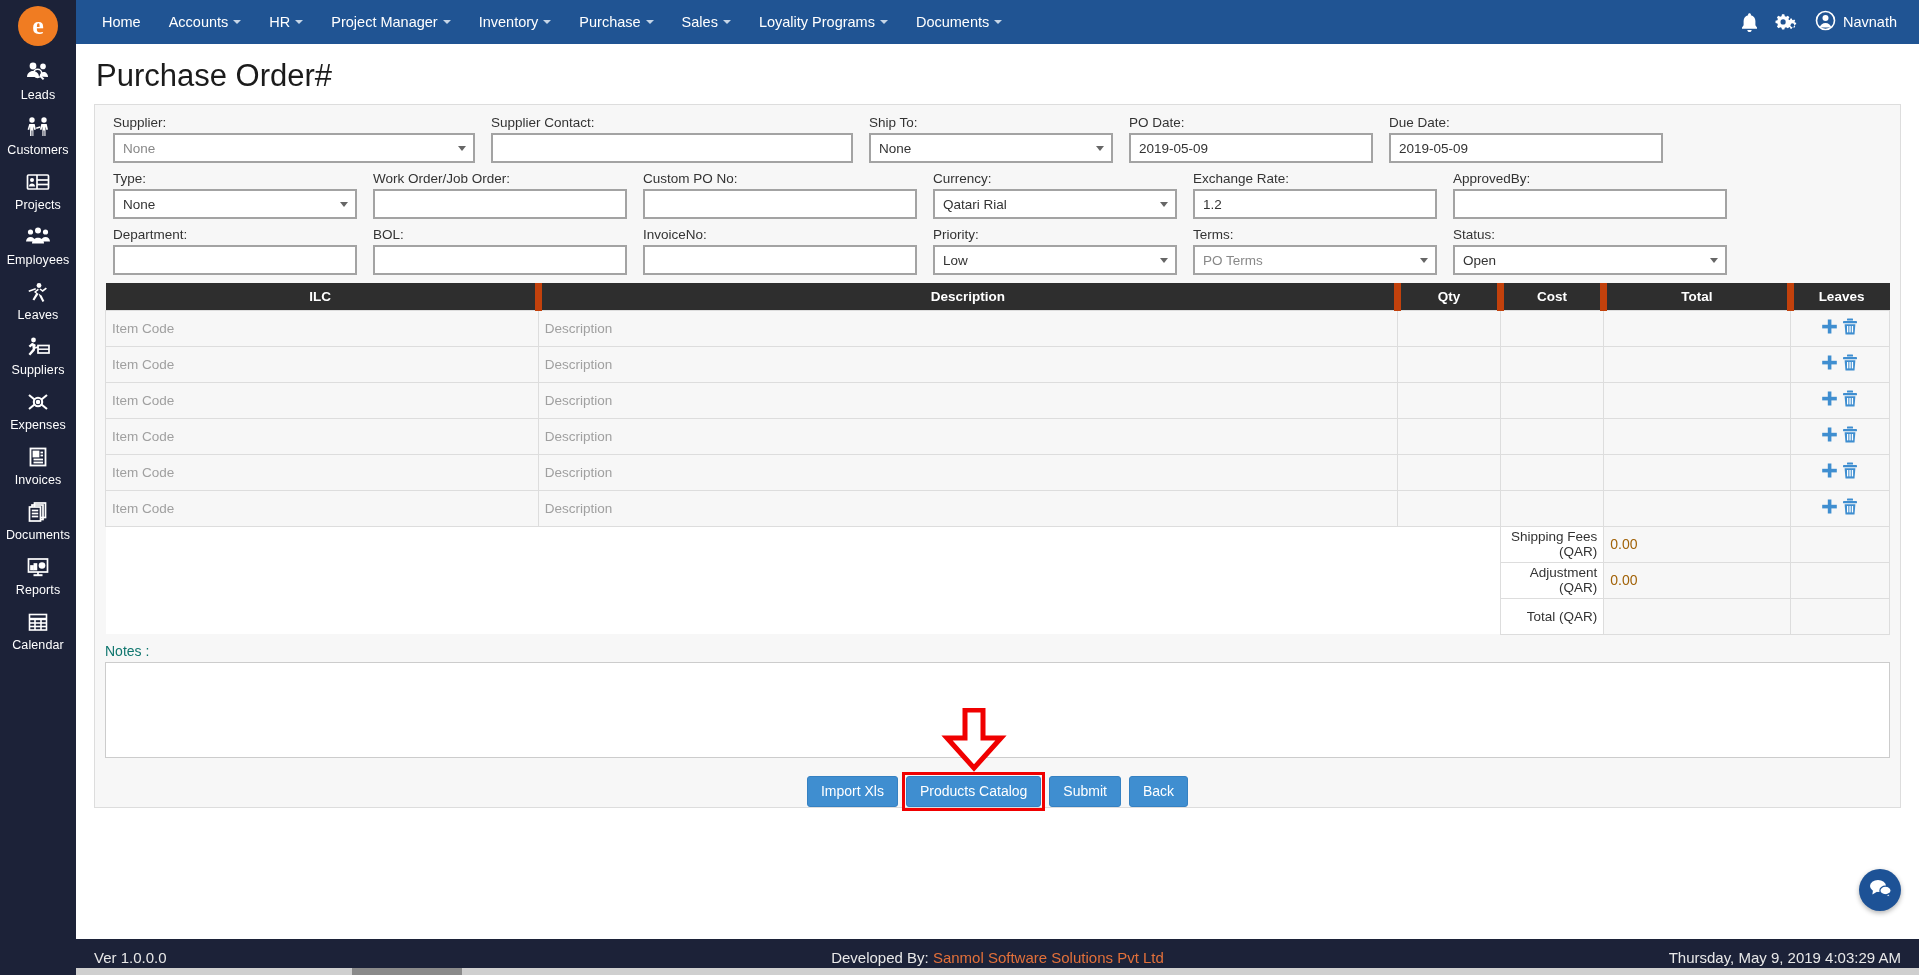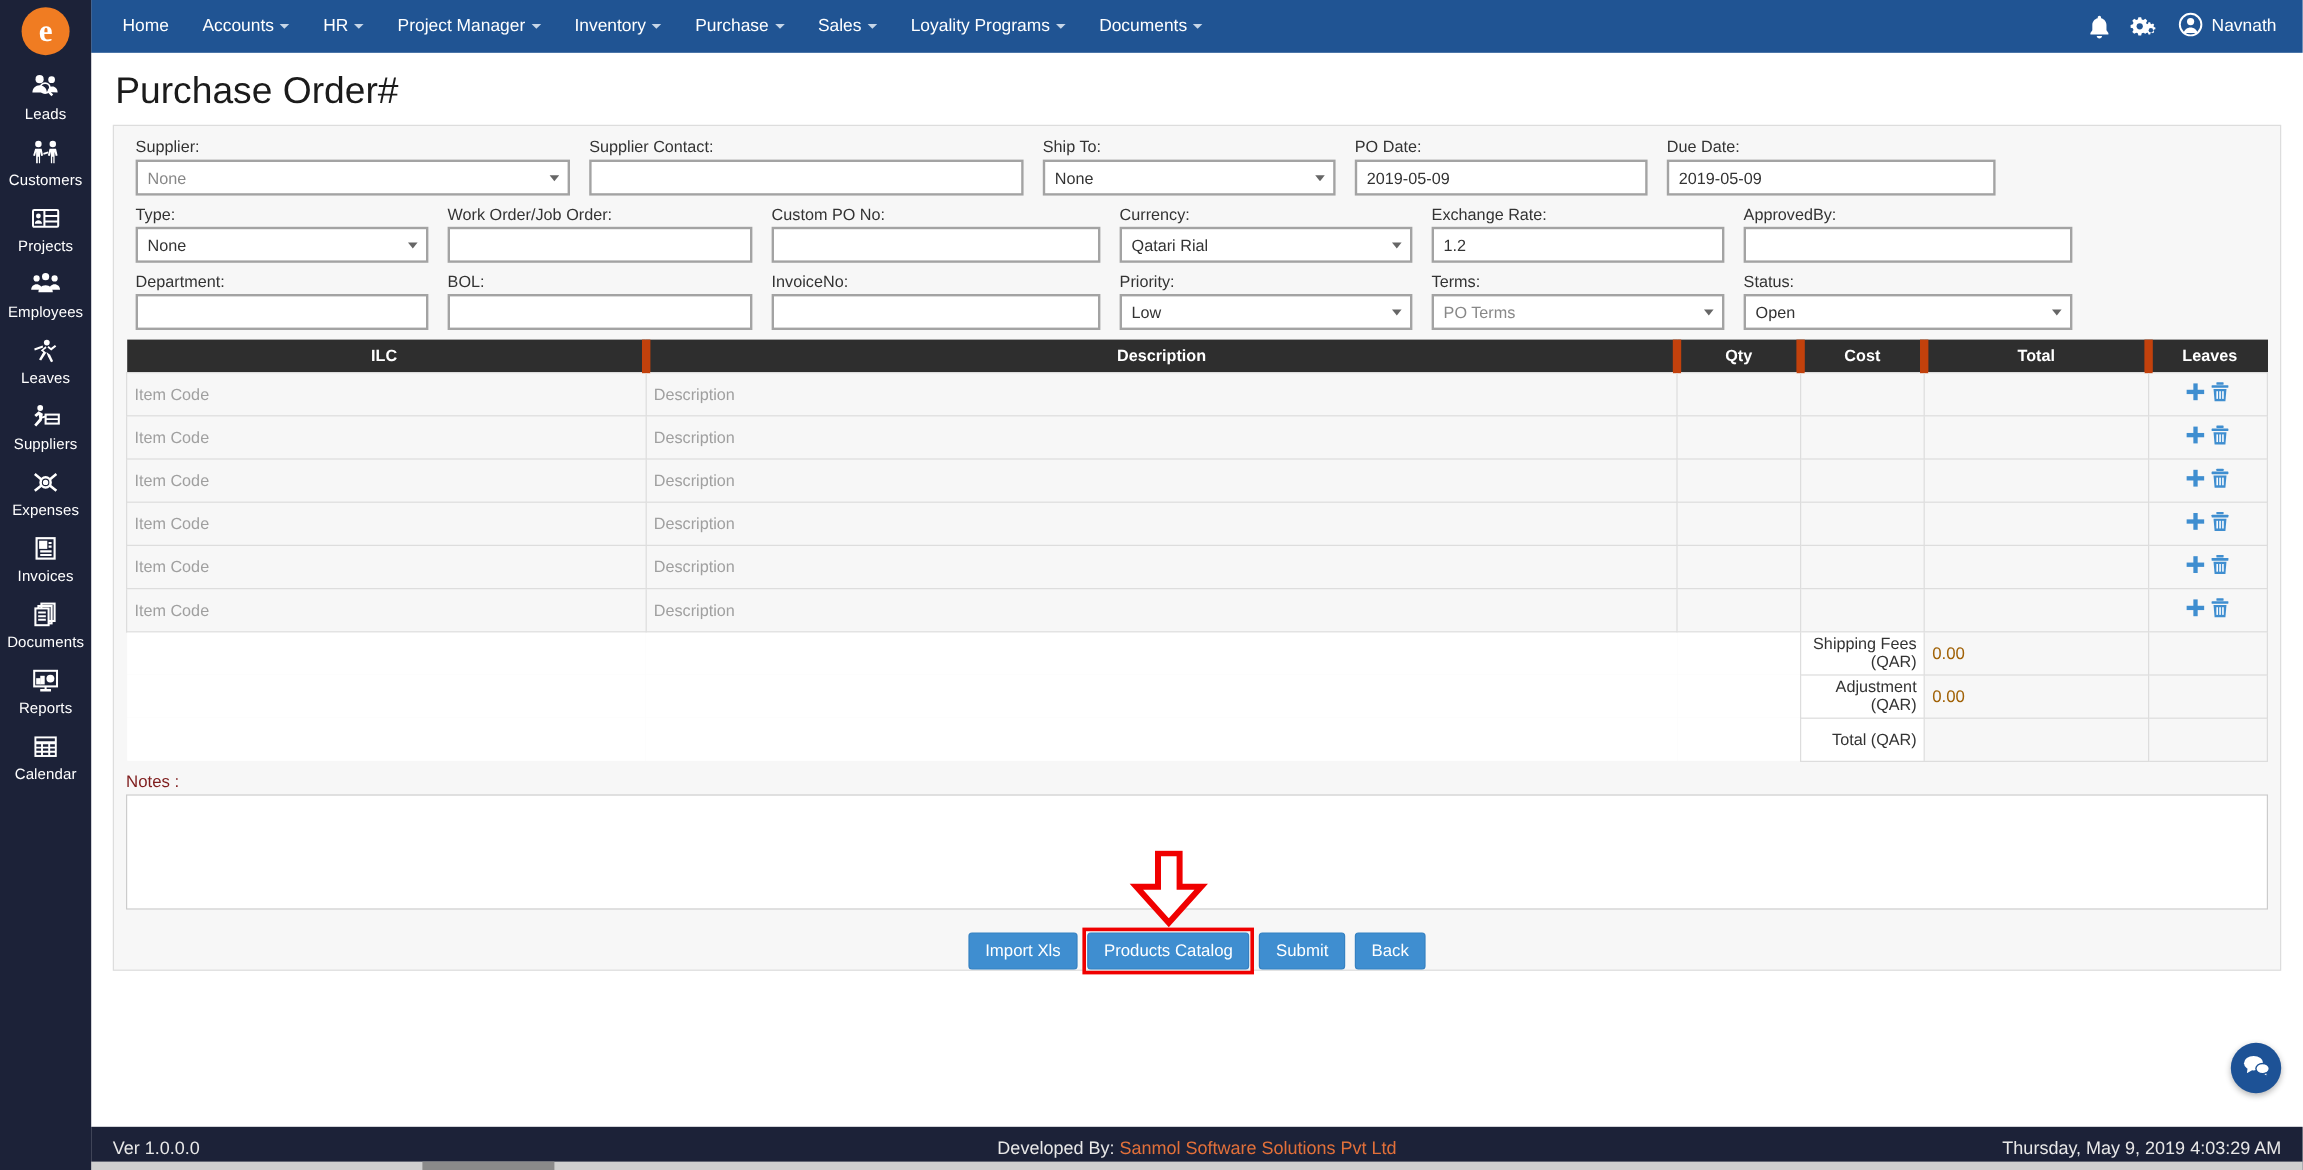--- a/index.html
+++ b/index.html
@@ -211,21 +211,21 @@
   .sum-inp {
     width: 100%; border: none; outline: none; text-align: left;
     font-size: 14px; color: #a16207; background: transparent;
     font-family: "Liberation Sans", sans-serif; height: 32px;
     padding-right: 4px;
   }
   td.sum-act { border: 1px solid #dddddd; border-right: 1px solid #dddddd;}
 
   
   #notes-panel { margin: 8px 18px 0 18px; }
-  #notes-label { font-size: 14px; color: #7f1d1d; margin-bottom: 3px; }
+  #notes-label { font-size: 14px; color: #0f766e; margin-bottom: 3px; }
   #notes-area {
     width: 100%; height: 96px;
     border: 1px solid #cccccc; background: #ffffff;
     resize: none; outline: none;
     font-family: "Liberation Sans", sans-serif;
     font-size: 13.5px; padding: 6px;
   }
 
   
   #btn-row {

